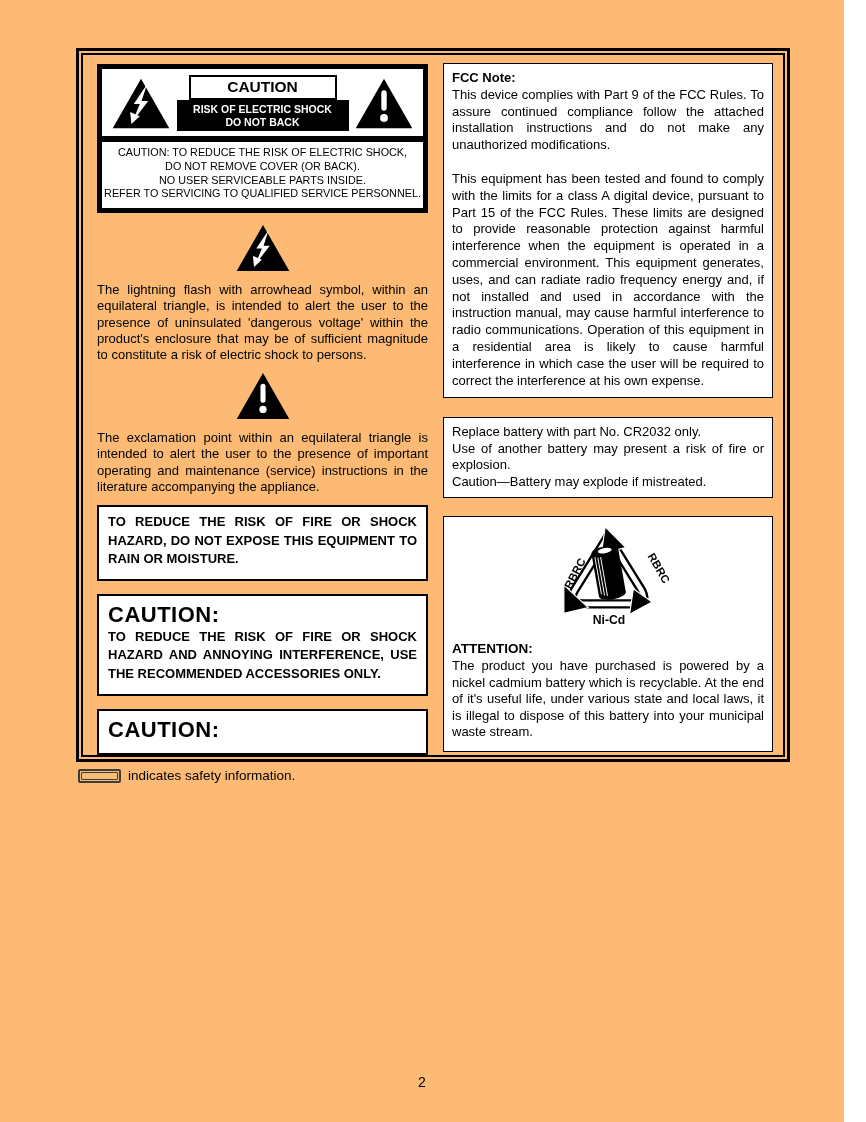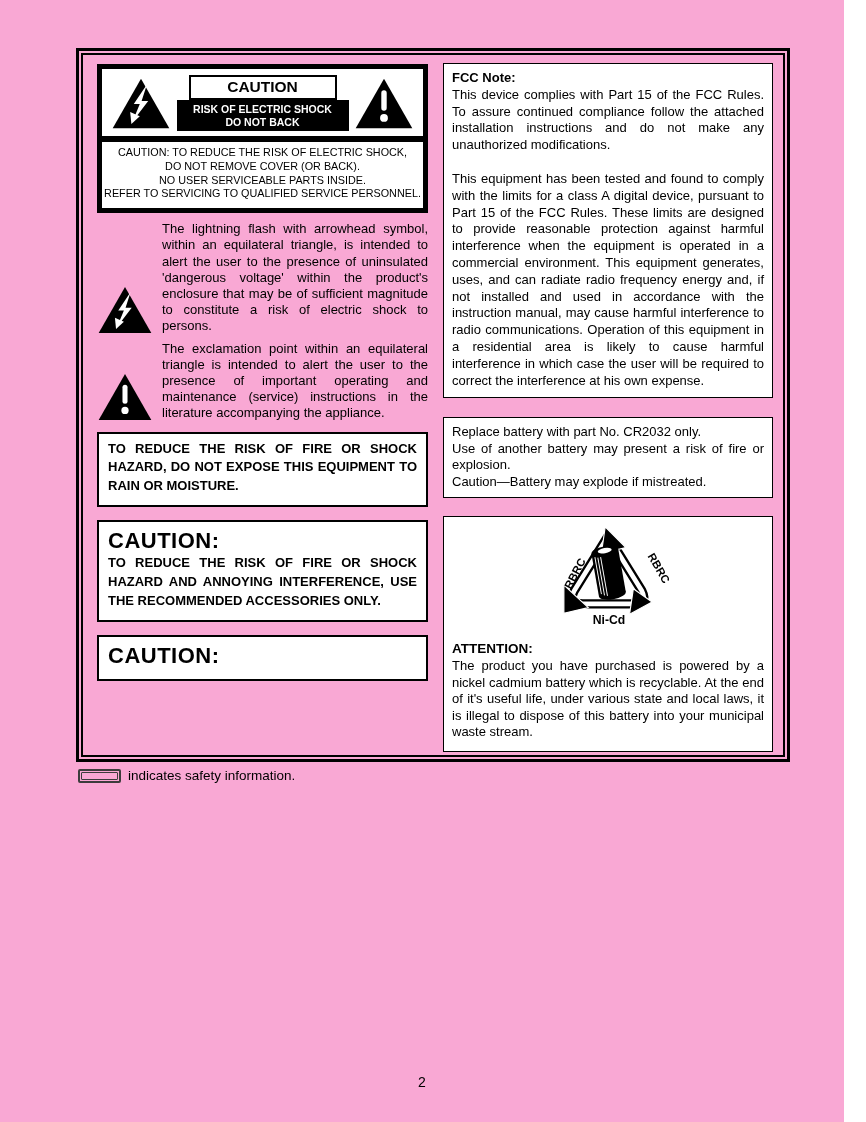--- a/index.html
+++ b/index.html
@@ -1,18 +1,18 @@
 <!DOCTYPE html>
 <html><head>
 <meta charset="utf-8">
 <style>
   * { box-sizing: border-box; margin: 0; padding: 0; }
   body { background: #fff; }
   .page {
-    position: relative; width: 844px; height: 1122px; background: #f9a8d4;
+    position: relative; width: 844px; height: 1122px; background: #fdba74;
     font-family: "Liberation Sans", sans-serif; color: #000;
   }
   
   .main-frame {
     position: absolute; left: 76px; top: 48px; width: 714px; height: 714px;
     border: 3px solid #000; padding: 2px;
   }
   .inner-frame { position: relative; width: 100%; height: 100%; border: 2px solid #000; }
   .col-left  { position: absolute; left: 14px;  top: 9px; width: 331px; }
   .col-right { position: absolute; left: 360px; top: 8px; width: 330px; }
@@ -27,21 +27,21 @@
     text-align: center; font-weight: 700; font-size: 15.5px; padding: 1px 0 2px;
   }
   .risk-box {
     width: 172px; margin: 0 auto; background: #000; color: #fff;
     text-align: center; font-weight: 700; font-size: 10.5px; line-height: 12.5px; padding: 3px 0;
   }
   .shock-divider { height: 6px; background: #000; }
   .shock-body { padding: 4px 2px 7px; text-align: center; font-size: 10.8px; line-height: 13.8px; }
 
   
-  .icon-para { display: flex; gap: 9px; align-items: flex-end; margin: 8px 0 6px; }
+  .icon-para { display: flex; gap: 9px; align-items: center; margin: 8px 0 6px; flex-direction: column; }
   .icon-para + .icon-para { margin-top: 2px; margin-bottom: 10px; }
   .tri-icon-sm { width: 56px; height: 50px; flex-shrink: 0; margin-top: 2px; }
   .icon-para p { flex: 1; font-size: 13px; line-height: 16.2px; text-align: justify; }
 
   
   .alert-box { border: 2px solid #000; padding: 6px 9px 10px; margin-bottom: 13px; background: #fff; }
   .alert-title { font-size: 22px; font-weight: 700; line-height: 26px; letter-spacing: 0.5px; }
   .alert-body  { font-size: 13px; font-weight: 700; line-height: 18.6px; text-align: justify; }
 
   
@@ -130,21 +130,21 @@
 
         <div class="alert-box">
           <div class="alert-title">CAUTION:</div>
         </div>
       </div>
 
       <div class="col-right">
 
         <div class="rc-box fcc-box">
           <div class="fcc-title">FCC Note:</div>
-          <p>This device complies with Part 15 of the FCC Rules. To assure continued compliance follow the attached installation instructions and do not make any unauthorized modifications.</p>
+          <p>This device complies with Part 9 of the FCC Rules. To assure continued compliance follow the attached installation instructions and do not make any unauthorized modifications.</p>
           <p>This equipment has been tested and found to comply with the limits for a class A digital device, pursuant to Part 15 of the FCC Rules. These limits are designed to provide reasonable protection against harmful interference when the equipment is operated in a commercial environment. This equipment generates, uses, and can radiate radio frequency energy and, if not installed and used in accordance with the instruction manual, may cause harmful interference to radio communications. Operation of this equipment in a residential area is likely to cause harmful interference in which case the user will be required to correct the interference at his own expense.</p>
         </div>
 
         <div class="rc-box battery-box">
           <div>Replace battery with part No. CR2032 only.</div>
           <div>Use of another battery may present a risk of fire or explosion.</div>
           <div>Caution—Battery may explode if mistreated.</div>
         </div>
 
         <div class="rc-box attention-box">

